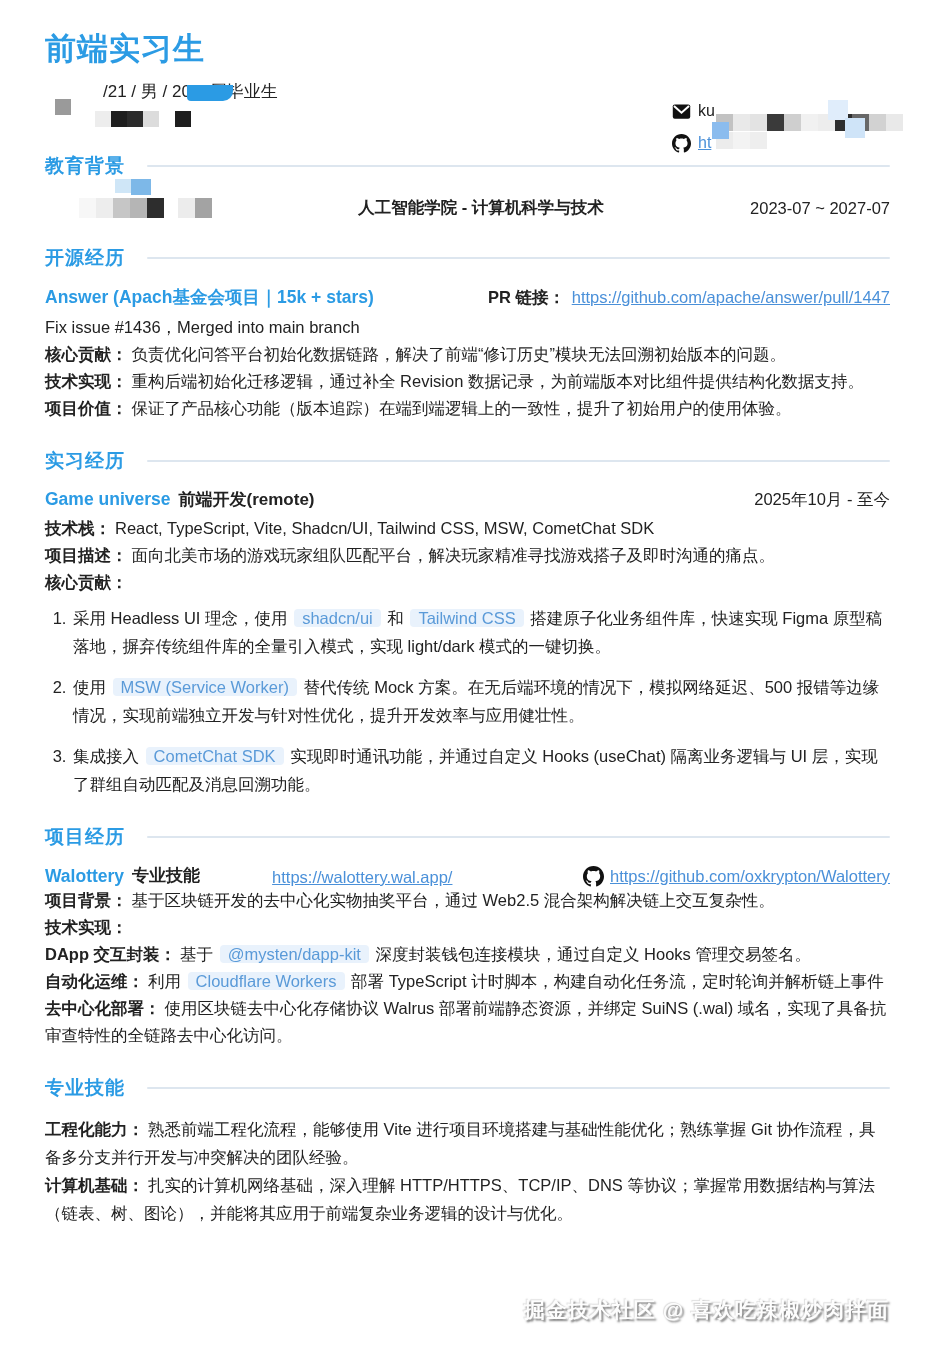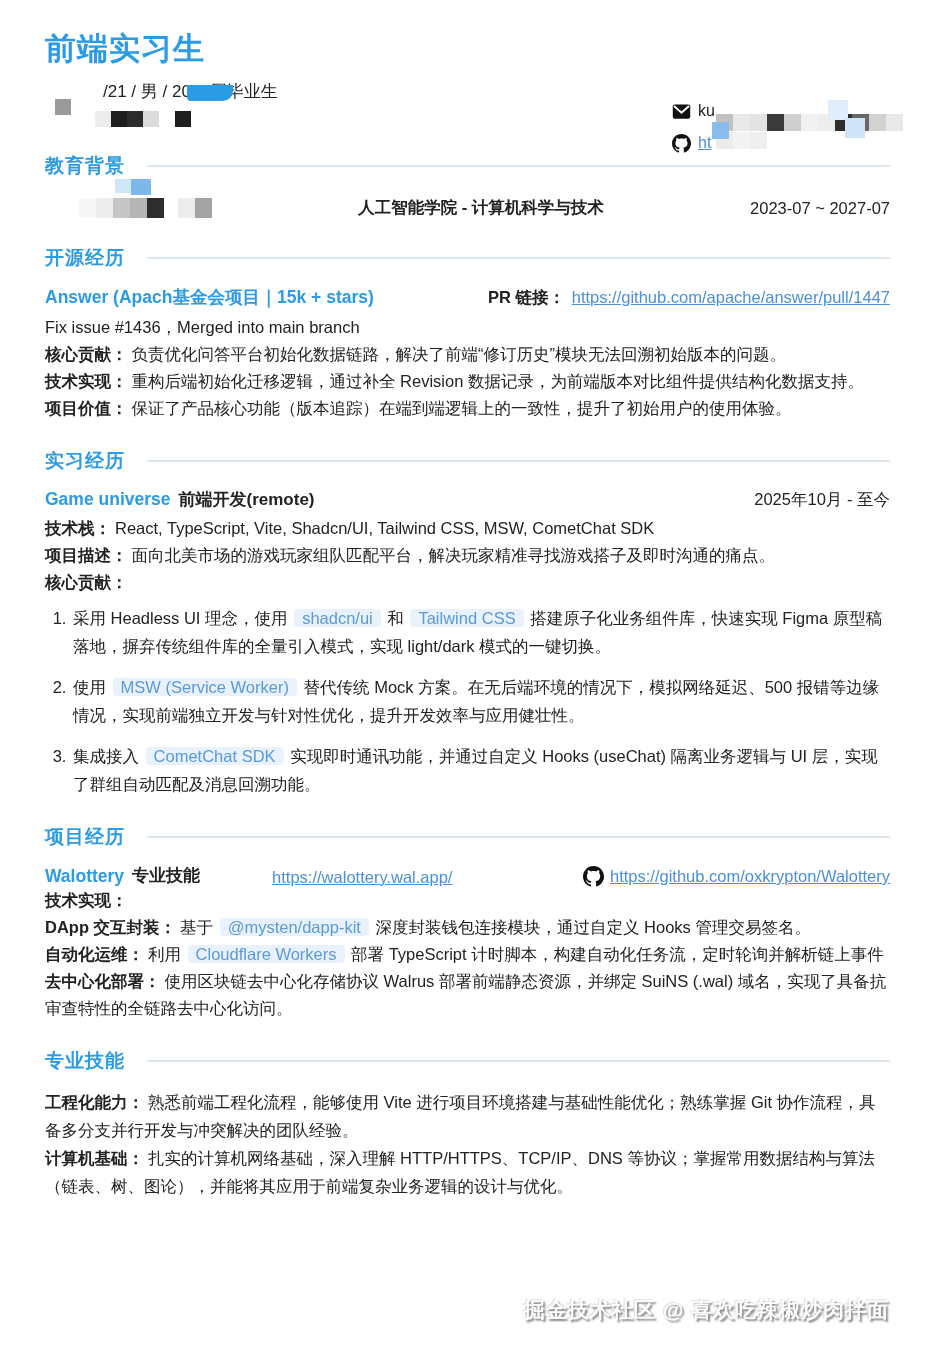--- a/index.html
+++ b/index.html
@@ -217,20 +217,23 @@
       <span class="proj-role">专业技能</span>
       <a class="proj-site">https://walottery.wal.app/</a>
       <span class="proj-repo">
         <svg width="21" height="21" viewBox="0 0 24 24" aria-hidden="true">
           <path fill="#111" d="M12 0C5.37 0 0 5.37 0 12c0 5.3 3.438 9.8 8.205 11.387.6.113.82-.258.82-.577 0-.285-.01-1.04-.015-2.04-3.338.724-4.042-1.61-4.042-1.61-.546-1.385-1.333-1.754-1.333-1.754-1.09-.745.082-.73.082-.73 1.205.085 1.838 1.236 1.838 1.236 1.07 1.835 2.808 1.305 3.492.998.108-.776.417-1.305.76-1.605-2.665-.3-5.466-1.332-5.466-5.93 0-1.31.468-2.38 1.236-3.22-.124-.303-.536-1.523.117-3.176 0 0 1.008-.322 3.3 1.23.957-.266 1.983-.399 3.003-.404 1.02.005 2.047.138 3.006.404 2.29-1.552 3.297-1.23 3.297-1.23.653 1.653.242 2.873.118 3.176.77.84 1.235 1.91 1.235 3.22 0 4.61-2.805 5.625-5.475 5.92.43.372.81 1.102.81 2.222 0 1.606-.015 2.898-.015 3.293 0 .32.216.694.825.576C20.565 21.795 24 17.295 24 12c0-6.63-5.37-12-12-12z"></path>
         </svg>
         <a>https://github.com/oxkrypton/Walottery</a>
       </span>
     </div>
     <p class="line">
+      <span class="lbl">项目背景：</span><span>基于区块链开发的去中心化实物抽奖平台，通过 Web2.5 混合架构解决链上交互复杂性。</span>
+    </p>
+    <p class="line">
       <span class="lbl">技术实现：</span>
     </p>
     <p class="line">
       <span class="lbl">DApp 交互封装：</span><span><span>基于 </span><span class="chip">@mysten/dapp-kit</span><span> 深度封装钱包连接模块，通过自定义 Hooks 管理交易签名。</span></span>
     </p>
     <p class="line">
       <span class="lbl">自动化运维：</span><span><span>利用 </span><span class="chip">Cloudflare Workers</span><span> 部署 TypeScript 计时脚本，构建自动化任务流，定时轮询并解析链上事件</span></span>
     </p>
     <p class="line">
       <span class="lbl">去中心化部署：</span><span><span>使用区块链去中心化存储协议 Walrus 部署前端静态资源，并绑定 SuiNS (.wal) 域名，实现了具备抗审查特性的全链路去中心化访问。</span></span>

